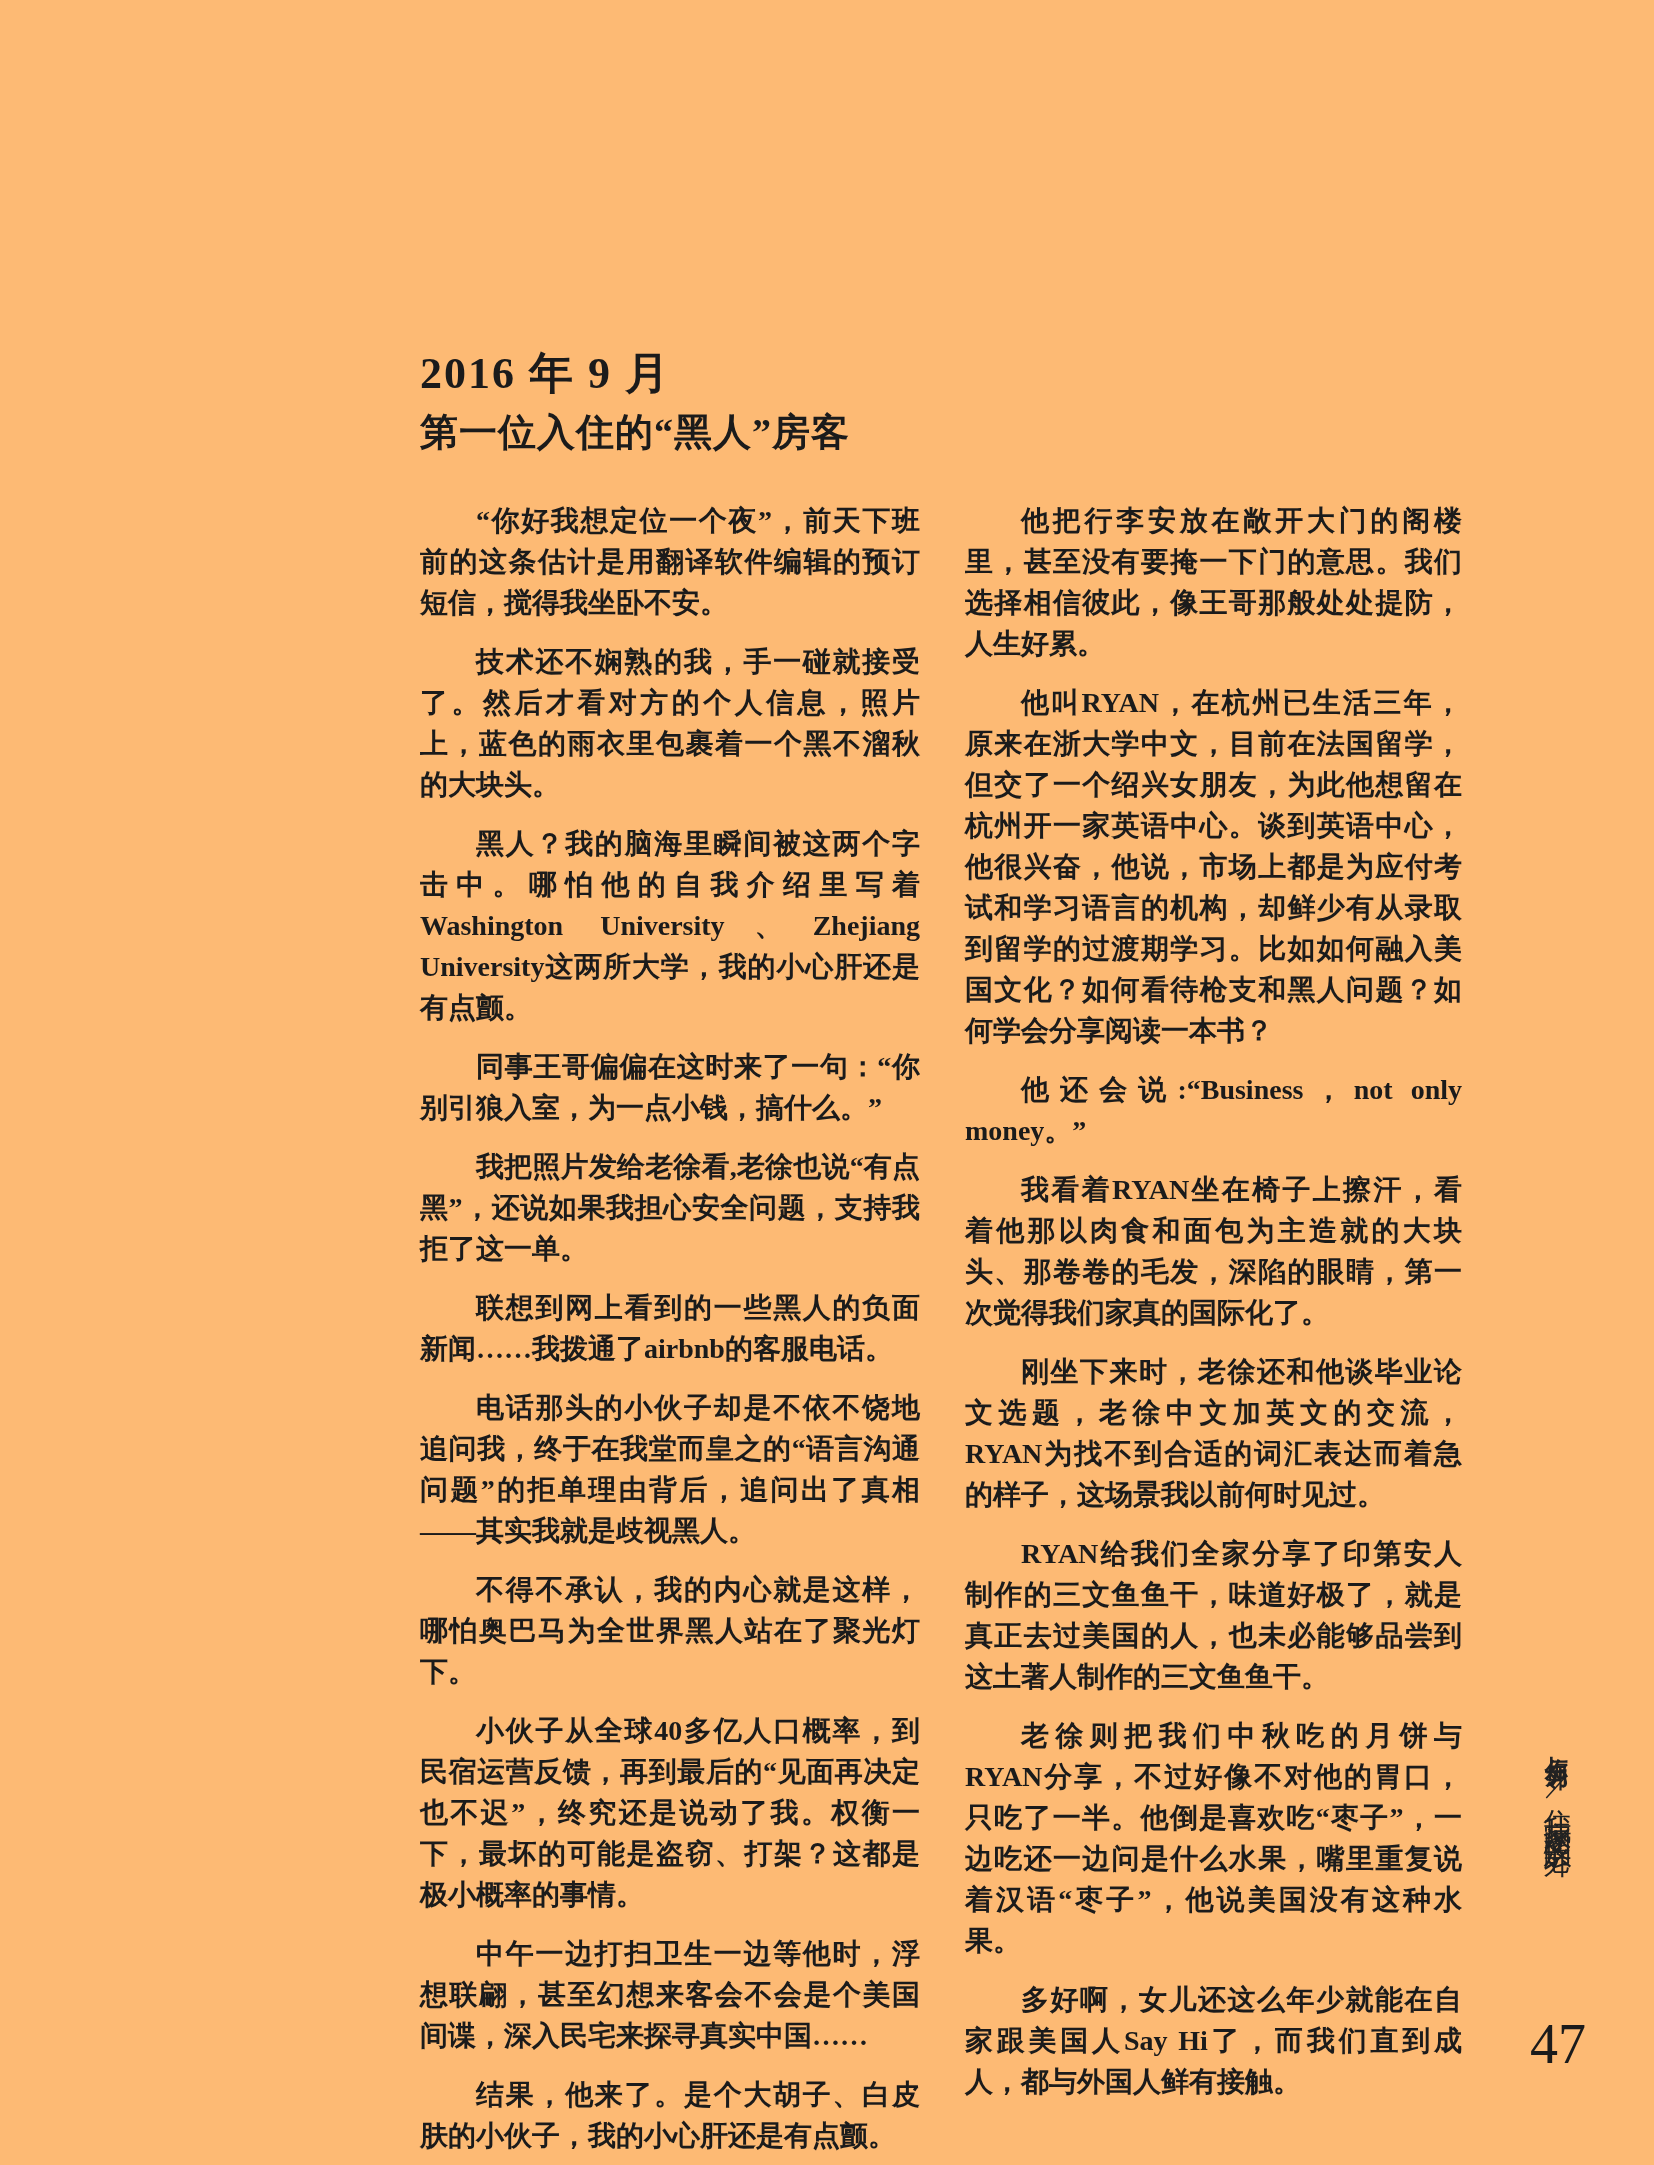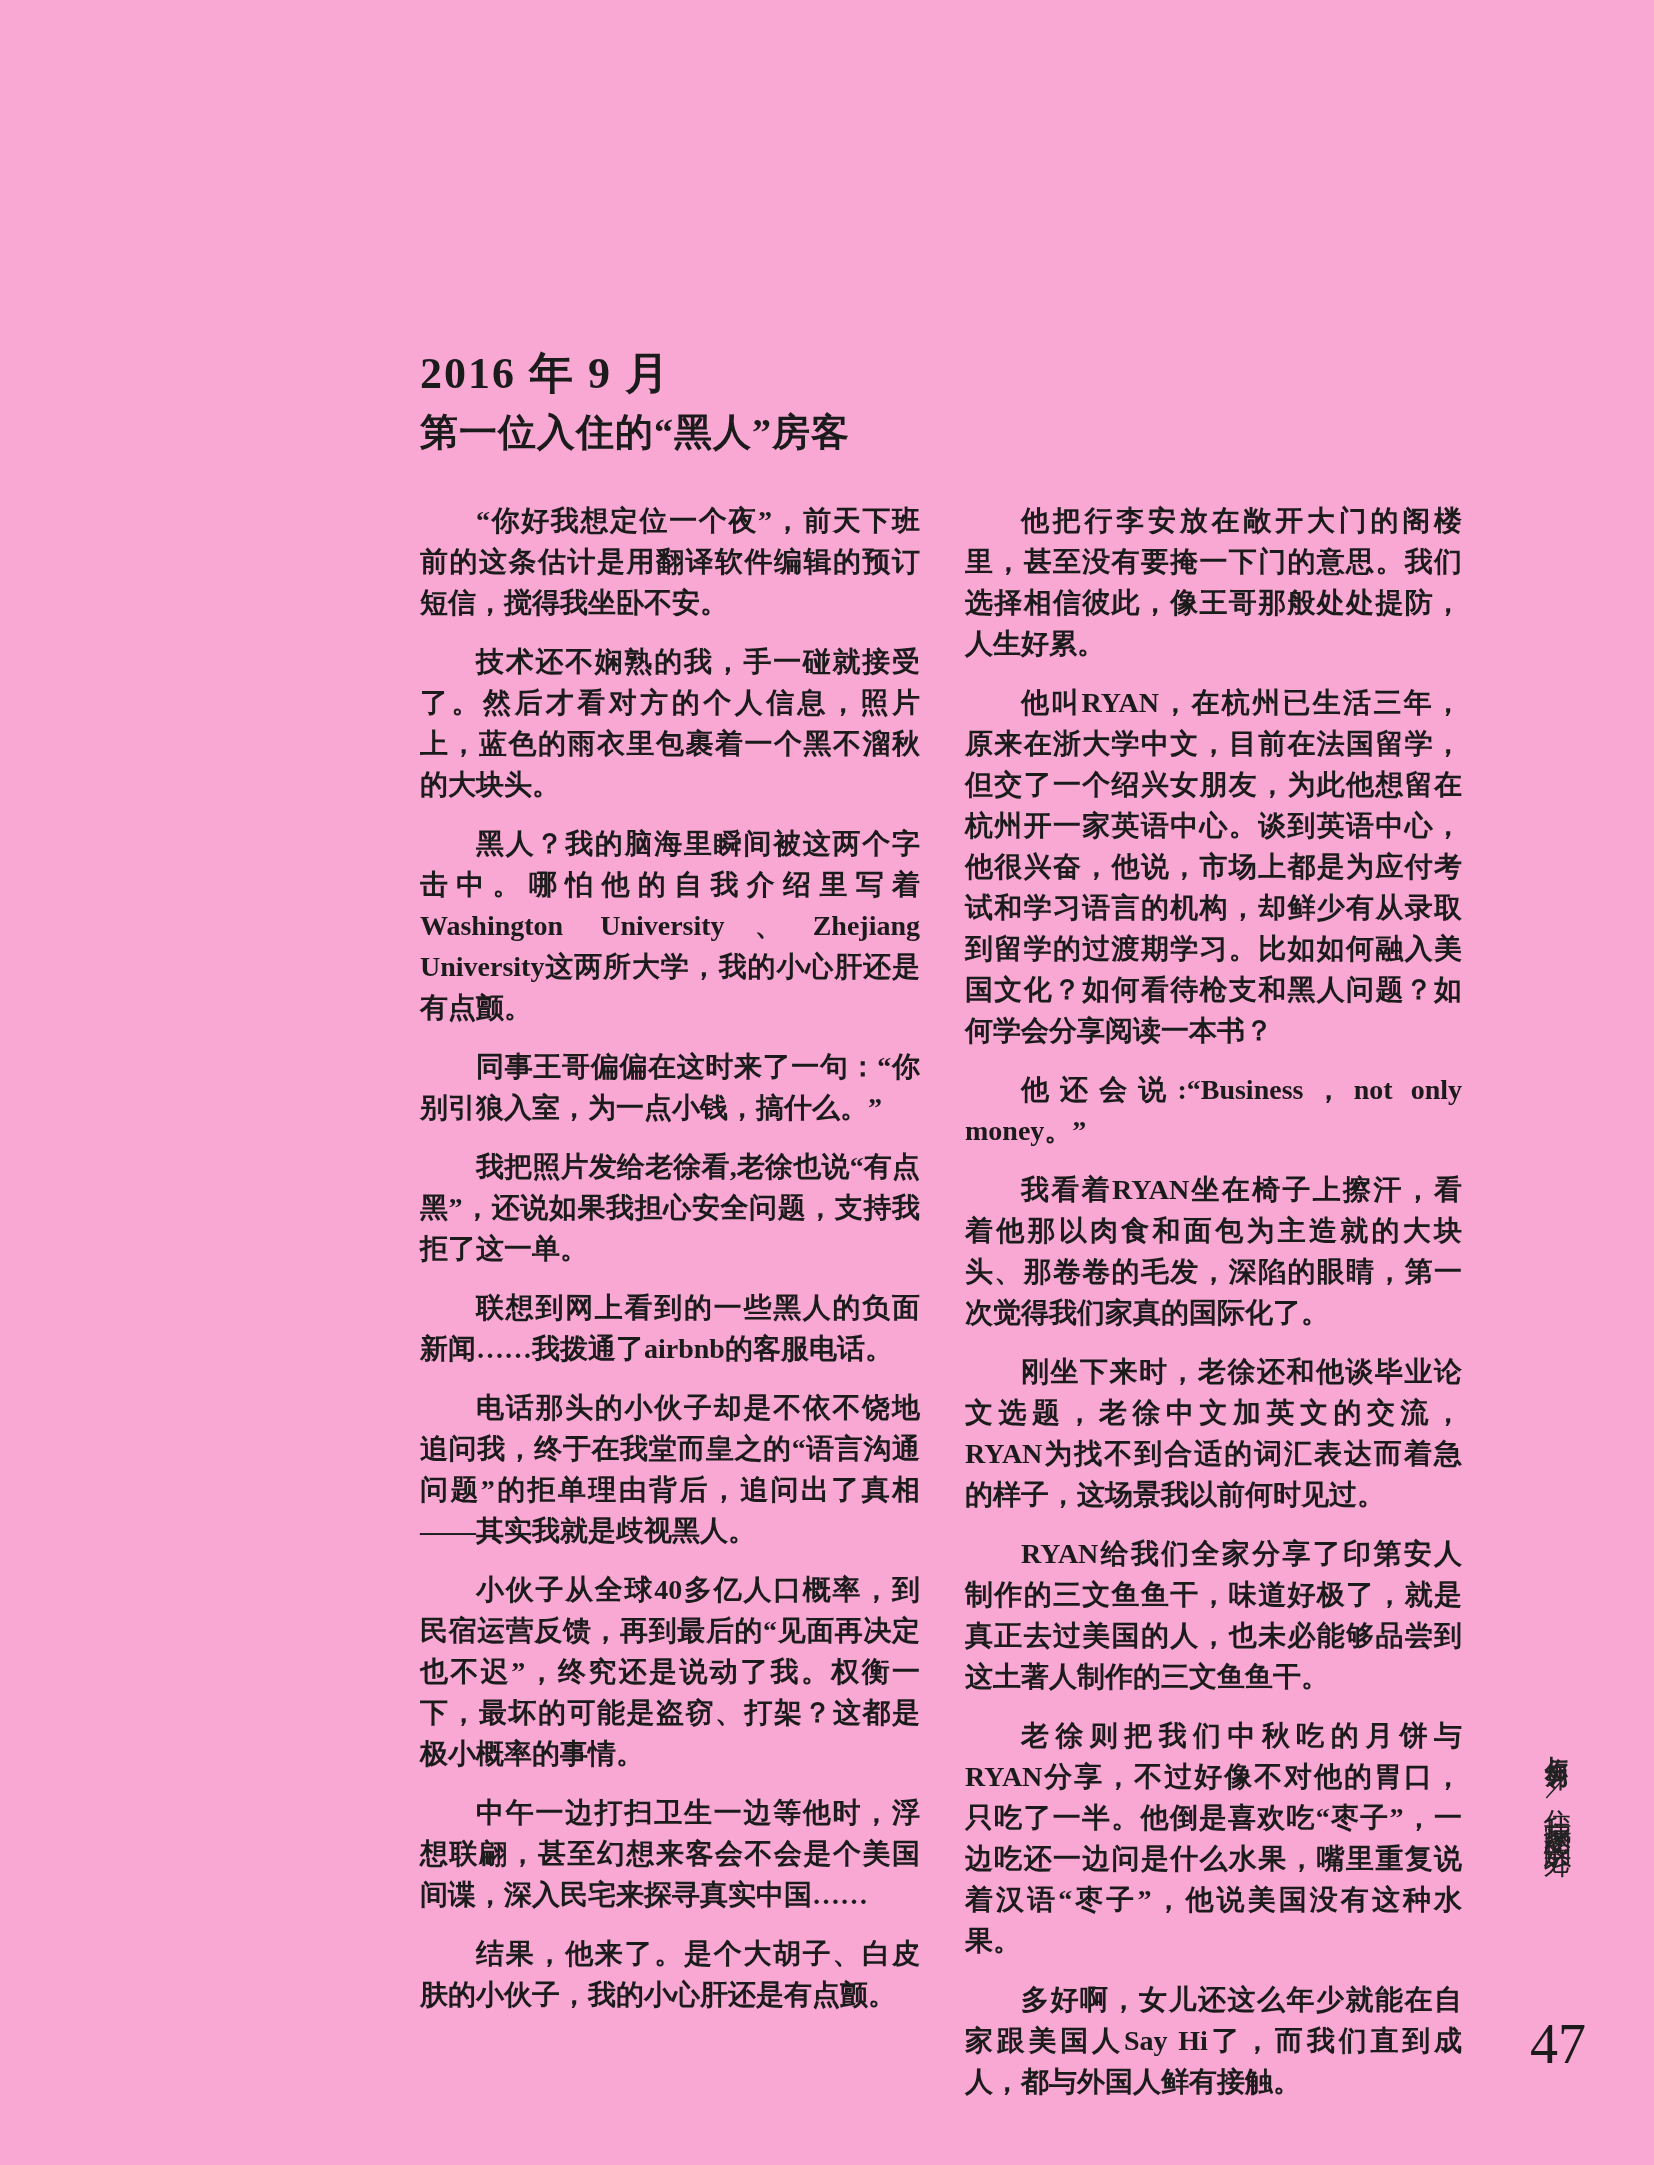--- a/index.html
+++ b/index.html
@@ -5,21 +5,21 @@
   html, body {
     margin: 0;
     padding: 0;
     background: #e8e8e8;
   }
   .page {
     position: relative;
     width: 1654px;
     height: 2165px;
     margin: 0 auto;
-    background: #f9a8d4;
+    background: #fdba74;
     color: #1b1b1b;
     font-family: "Liberation Serif", "DejaVu Serif", serif;
     overflow: hidden;
   }
   .title-block {
     position: absolute;
     left: 420px;
     top: 352px;
   }
   .title-line1 {
@@ -103,20 +103,21 @@
 
   <div class="columns">
     <div class="col col-left">
         <p class="para">“你好我想定位一个夜”，前天下班前的这条估计是用翻译软件编辑的预订短信，搅得我坐卧不安。</p>
         <p class="para">技术还不娴熟的我，手一碰就接受了。然后才看对方的个人信息，照片上，蓝色的雨衣里包裹着一个黑不溜秋的大块头。</p>
         <p class="para">黑人？我的脑海里瞬间被这两个字击中。哪怕他的自我介绍里写着Washington University、Zhejiang University这两所大学，我的小心肝还是有点颤。</p>
         <p class="para">同事王哥偏偏在这时来了一句：“你别引狼入室，为一点小钱，搞什么。”</p>
         <p class="para">我把照片发给老徐看,老徐也说“有点黑”，还说如果我担心安全问题，支持我拒了这一单。</p>
         <p class="para">联想到网上看到的一些黑人的负面新闻……我拨通了airbnb的客服电话。</p>
         <p class="para">电话那头的小伙子却是不依不饶地追问我，终于在我堂而皇之的“语言沟通问题”的拒单理由背后，追问出了真相——其实我就是歧视黑人。</p>
+        <p class="para">不得不承认，我的内心就是这样，哪怕奥巴马为全世界黑人站在了聚光灯下。</p>
         <p class="para">小伙子从全球40多亿人口概率，到民宿运营反馈，再到最后的“见面再决定也不迟”，终究还是说动了我。权衡一下，最坏的可能是盗窃、打架？这都是极小概率的事情。</p>
         <p class="para">中午一边打扫卫生一边等他时，浮想联翩，甚至幻想来客会不会是个美国间谍，深入民宅来探寻真实中国……</p>
         <p class="para">结果，他来了。是个大胡子、白皮肤的小伙子，我的小心肝还是有点颤。</p>
       </div>
     <div class="col col-right">
         <p class="para">他把行李安放在敞开大门的阁楼里，甚至没有要掩一下门的意思。我们选择相信彼此，像王哥那般处处提防，人生好累。</p>
         <p class="para">他叫RYAN，在杭州已生活三年，原来在浙大学中文，目前在法国留学，但交了一个绍兴女朋友，为此他想留在杭州开一家英语中心。谈到英语中心，他很兴奋，他说，市场上都是为应付考试和学习语言的机构，却鲜少有从录取到留学的过渡期学习。比如如何融入美国文化？如何看待枪支和黑人问题？如何学会分享阅读一本书？</p>
         <p class="para">他还会说:“Business，not only money。”</p>
         <p class="para">我看着RYAN坐在椅子上擦汗，看着他那以肉食和面包为主造就的大块头、那卷卷的毛发，深陷的眼睛，第一次觉得我们家真的国际化了。</p>
         <p class="para">刚坐下来时，老徐还和他谈毕业论文选题，老徐中文加英文的交流，RYAN为找不到合适的词汇表达而着急的样子，这场景我以前何时见过。</p>

